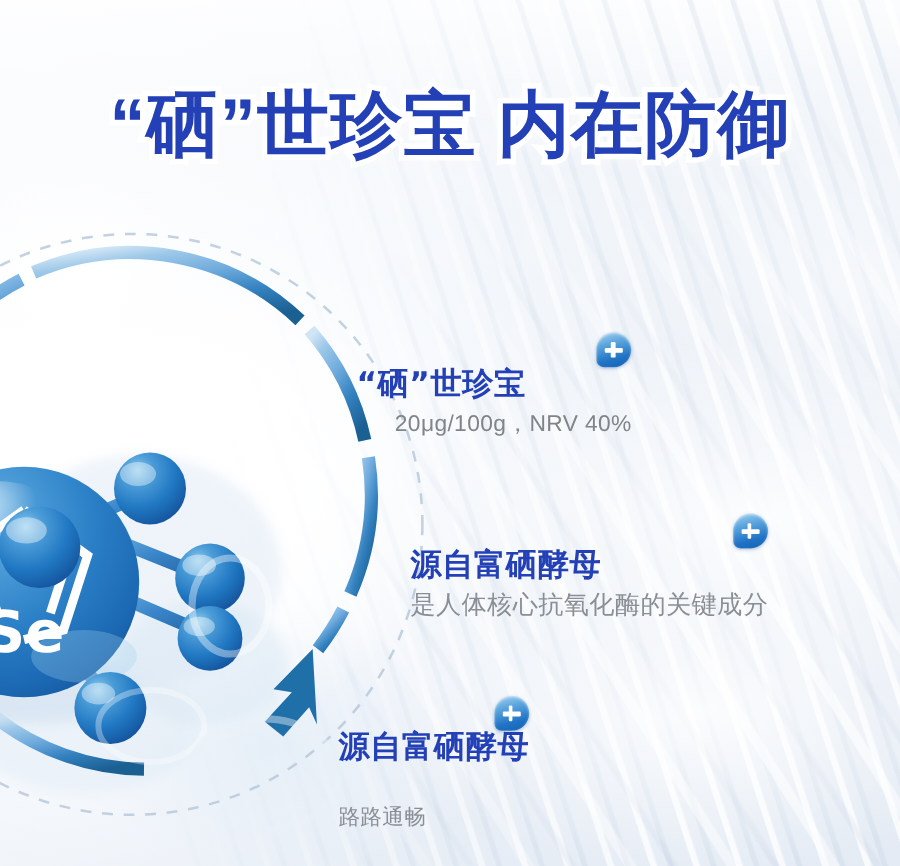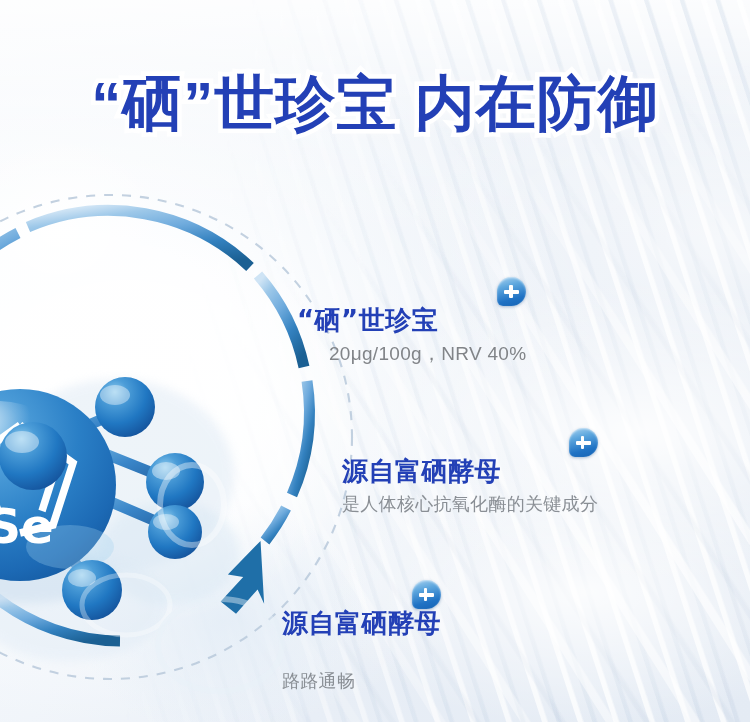--- a/index.html
+++ b/index.html
@@ -103,21 +103,21 @@
   }
   .b-sub{
     font-size:18px;color:#8a8f95;margin-top:7px;line-height:1.2;
     font-family:"Liberation Sans","DejaVu Sans",sans-serif;
     white-space:nowrap;letter-spacing:.3px;
   }
   #bullet-1{left:283px;top:273px;}
   #bullet-2{left:328px;top:424px;}
   #bullet-3{left:268px;top:576px;}
   #bullet-1 .b-sub{font-size:19px;color:#818488;}
-  #bullet-2 .b-sub{font-size:18px;}
+  #bullet-2 .b-sub{font-size:21px;font-family:Liberation Mono, monospace;}
   #bullet-3 .b-sub{font-size:18px;margin-top:32px;}
 </style>
 </head>
 <body>
 
 <div id="stage">
 
   <div class="tex tex-topglow"></div>
   <div class="tex tex-diag"></div>
   <div class="tex tex-diag2"></div>

